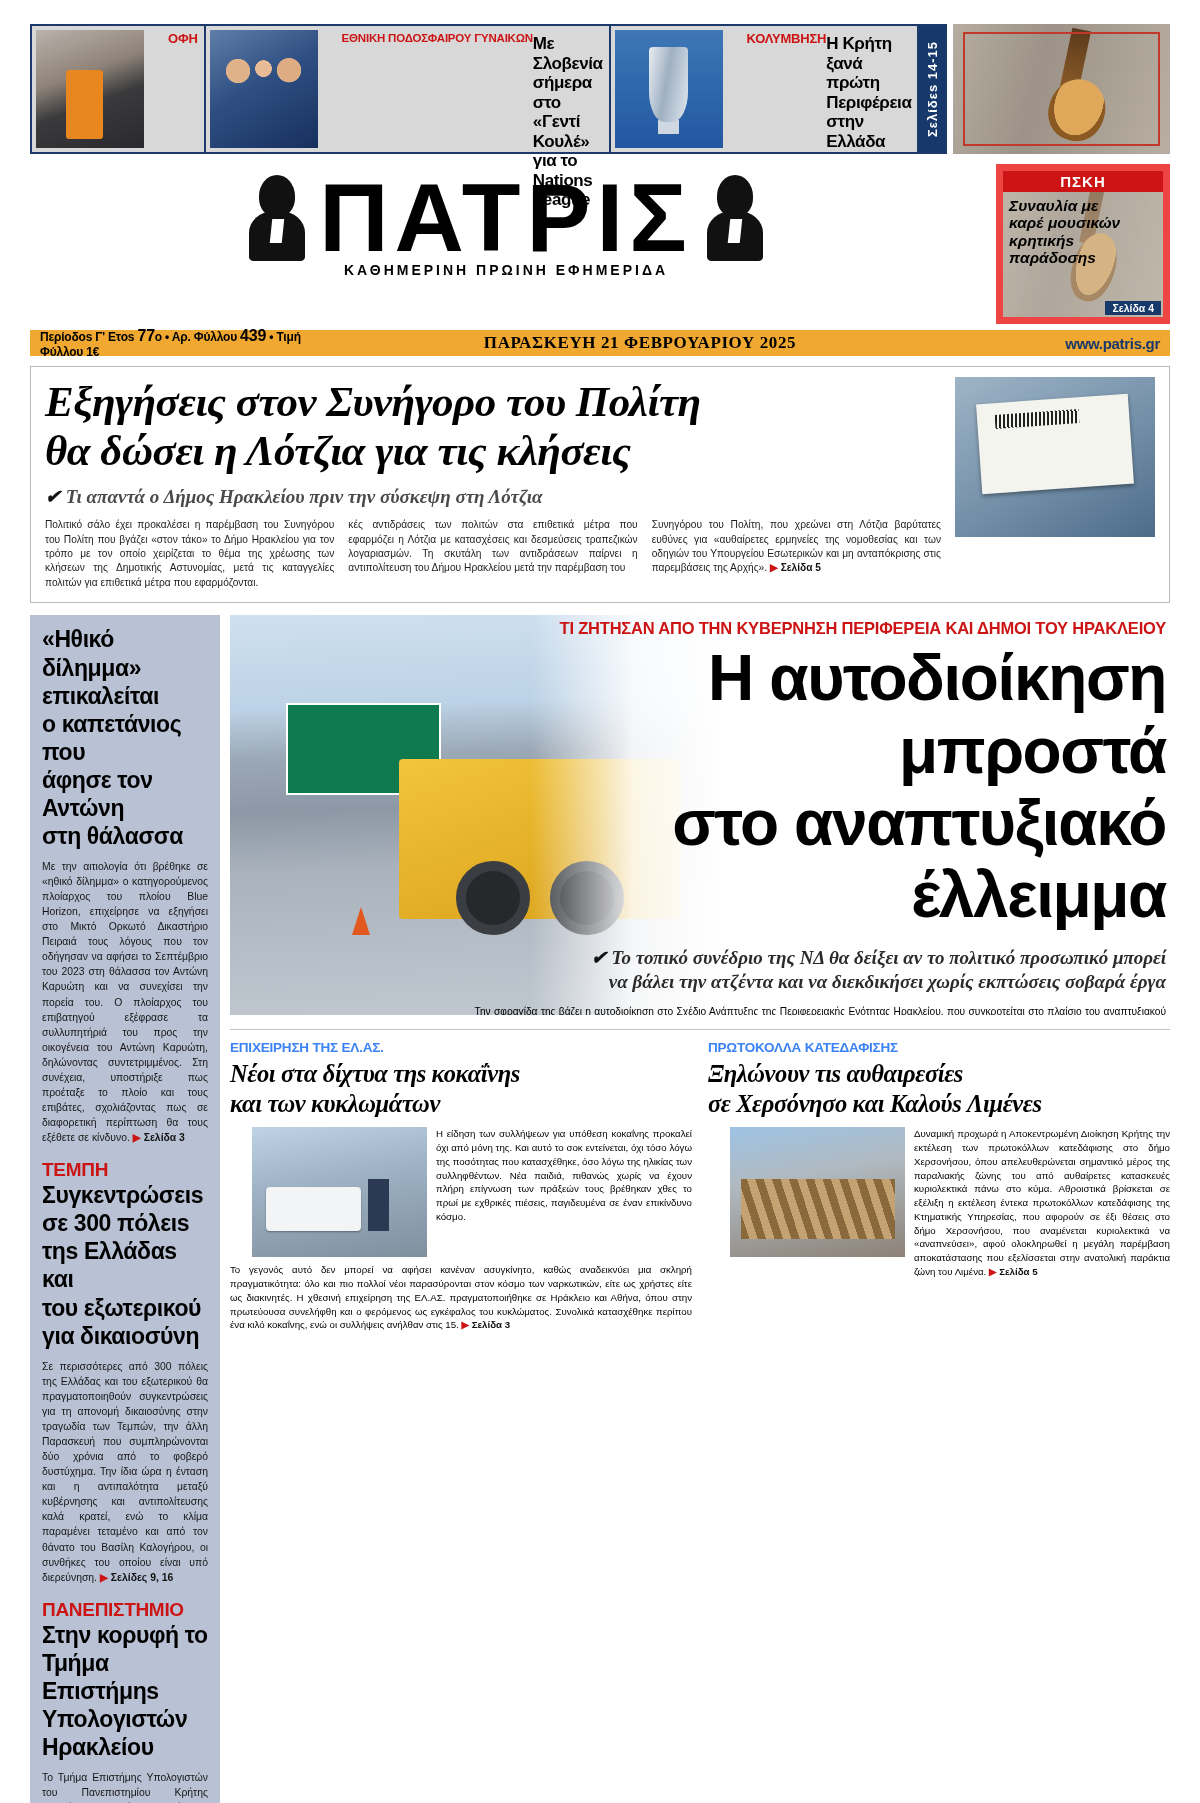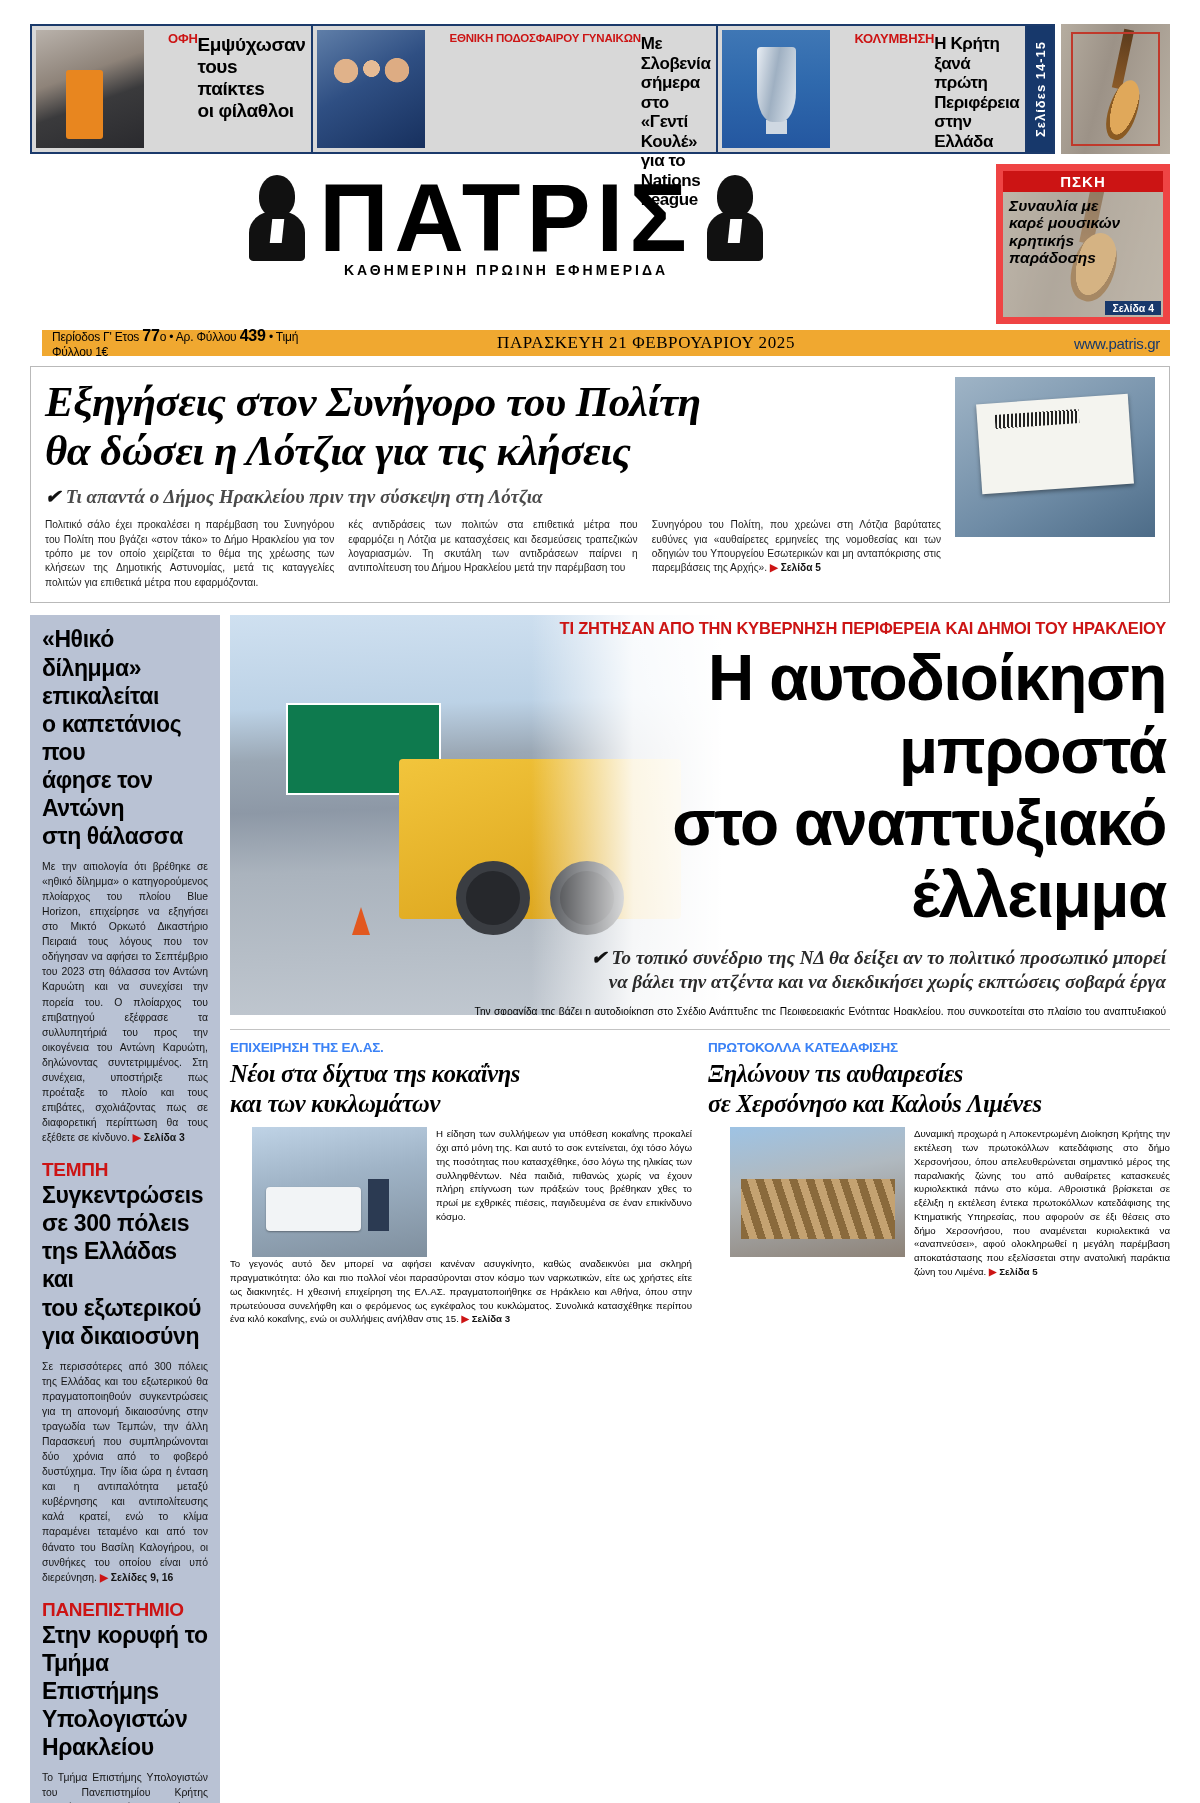--- a/index.html
+++ b/index.html
@@ -44,21 +44,21 @@
   .bust .head{position:absolute;left:10px;top:0;width:36px;height:42px;background:#111;border-radius:50% 50% 44% 44%;}
   .bust .body{position:absolute;left:0;top:36px;width:56px;height:50px;background:#111;border-radius:44% 44% 8% 8%;}
   .bust .collar{position:absolute;left:22px;top:44px;width:12px;height:24px;background:#fff;transform:skewX(-6deg);}
   .mh-sub{font-size:14px;font-weight:bold;letter-spacing:3px;margin-top:0;}
   .mh-right{flex:0 0 160px;margin-left:14px;border:7px solid #ef4444;background:#c9c2b6;position:relative;height:146px;overflow:hidden;}
   .pski-label{position:absolute;left:0;right:0;top:0;background:#cc1414;color:#fff;text-align:center;font-weight:bold;font-size:15px;padding:2px 0;letter-spacing:1px;}
   .pski-txt{position:absolute;left:0;right:0;top:22px;padding:4px 6px;font-style:italic;font-weight:bold;font-size:15.5px;line-height:1.12;}
   .pski-page{position:absolute;right:2px;bottom:2px;background:#17386b;color:#fff;font-size:10.5px;font-weight:bold;padding:1px 7px;}
 
   
-  .infobar{margin-top:6px;background:#f0a830;height:26px;display:flex;align-items:center;padding:0 10px;box-sizing:border-box;font-size:12px;font-weight:normal;margin-left:12px;}
+  .infobar{margin-top:6px;background:#f0a830;height:26px;display:flex;align-items:center;padding:0 10px;box-sizing:border-box;font-size:12px;font-weight:bold;}
   .ib-left{flex:0 0 280px;letter-spacing:-.2px;}
   .ib-left b.big{font-size:16px;}
   .ib-mid{flex:1;text-align:center;font-family:"Liberation Serif",serif;font-size:17px;letter-spacing:.6px;}
   .ib-right{flex:0 0 200px;text-align:right;font-size:15px;color:#17386b;letter-spacing:-.3px;}
 
   
   .lead{margin-top:10px;border:1px solid #b9b9b9;display:flex;padding:10px 14px 12px 14px;box-sizing:border-box;}
   .lead-main{flex:1;}
   .lead-h{font-family:"Liberation Serif",serif;font-style:italic;font-weight:bold;font-size:43px;line-height:1.14;letter-spacing:-.5px;}
   .lead-sub{font-family:"Liberation Serif",serif;font-style:italic;font-weight:bold;font-size:19px;color:#4a4a4a;margin-top:10px;}
@@ -99,41 +99,36 @@
   .tc-kicker{color:#3b82f6;font-weight:bold;font-size:13.5px;letter-spacing:-.2px;}
   .tc-h{font-family:"Liberation Serif",serif;font-style:italic;font-weight:bold;font-size:24.5px;line-height:1.2;margin-top:4px;letter-spacing:-.4px;}
   .tc-flow{display:flex;gap:9px;margin-top:9px;padding-left:22px;}
   .tc-photo{flex:0 0 175px;height:130px;position:relative;overflow:hidden;background:#b7bec6;}
   .ph-police{background:linear-gradient(170deg,#bfd3e6 0%,#9fb3c6 40%,#7f8f9e 100%);}
   .ph-police:after{content:"";position:absolute;left:8%;top:46%;width:54%;height:34%;background:#f2f4f6;border-radius:4px;box-shadow:0 1px 2px rgba(0,0,0,.35);}
   .ph-police:before{content:"";position:absolute;left:66%;top:40%;width:12%;height:40%;background:#2b3a52;}
   .ph-demo{background:linear-gradient(170deg,#9ec3e4 0%,#b0b9c0 38%,#8d8277 100%);}
   .ph-demo:after{content:"";position:absolute;left:6%;top:40%;width:88%;height:46%;background:repeating-linear-gradient(72deg,#8a6a3c 0 8px,#c4a271 8px 16px);}
   .tc-body{flex:1;font-size:9.7px;line-height:1.42;text-align:justify;}
-  .tc-after{font-size:9.7px;line-height:1.42;text-align:justify;margin-top:0;}
+  .tc-after{font-size:9.7px;line-height:1.42;text-align:justify;margin-top:6px;}
 </style>
 </head>
 <body>
 
 <div class="page">
 
   <div class="topbar">
     <div class="topbar-left">
 
       <div class="tb-cell">
         <div class="tb-photo">
             <div class="ph ph-ofi"></div>
           </div>
         <div class="tb-txt">
           <div class="tb-kicker">ΟΦΗ</div>
-          <div class="tb-head">
-            <div>Εμψύχωσαν</div>
-            <div>τουs παίκτεs</div>
-            <div>οι φίλαθλοι</div>
-          </div>
         </div>
       </div>
 
       <div class="tb-cell">
         <div class="tb-photo">
             <div class="ph ph-women"></div>
           </div>
         <div class="tb-txt">
           <div class="tb-kicker small">ΕΘΝΙΚΗ ΠΟΔΟΣΦΑΙΡΟΥ ΓΥΝΑΙΚΩΝ</div>
           <div class="tb-head sm">

